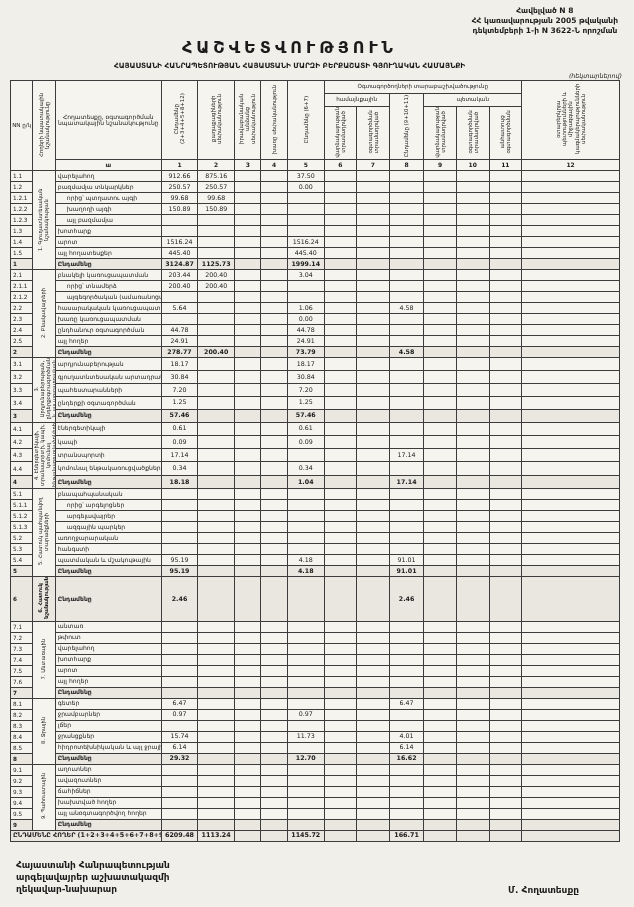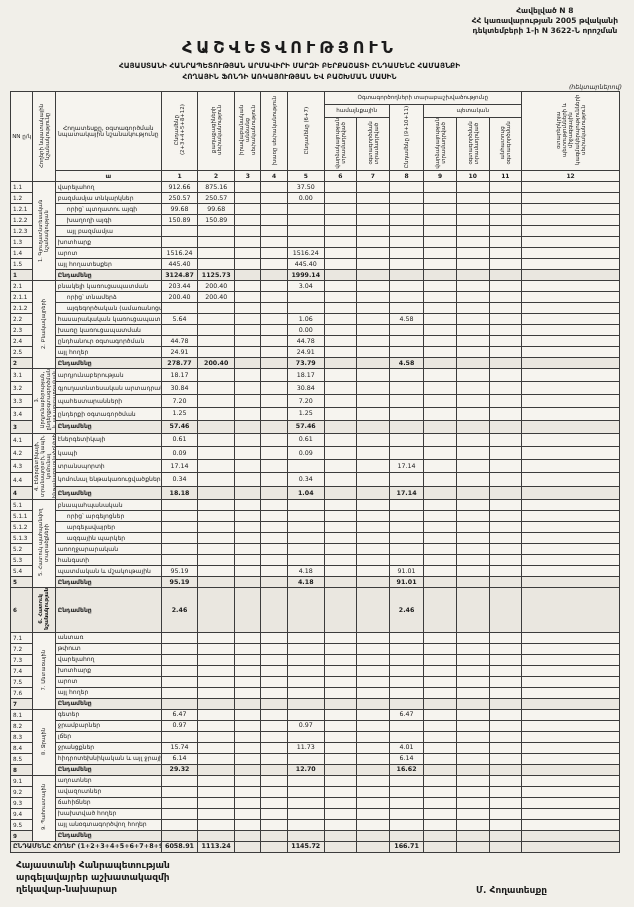--- a/index.html
+++ b/index.html
@@ -53,41 +53,40 @@
   td.num  { font-size: 5.7px; text-align: left; padding-left: 2px; white-space: nowrap; }
   td.name { text-align: left; padding-left: 2px; white-space: nowrap; font-size: 6.1px; }
   td.name.indent { padding-left: 11px; }
   td.val  { white-space: nowrap; }
   tr.total td { font-weight: bold; background: #eae7e0; }
   tr.tall td { height: 30px; }
   tr.grand td { font-weight: bold; font-size: 6.4px; background: #eae7e0; }
   tr.grand td.name { white-space: nowrap; }
 
   .footer {
-    position: absolute; left: 16px; right: 32px; bottom: 12px;
+    position: absolute; left: 16px; right: 0; bottom: 12px;
     display: flex; justify-content: space-between; align-items: flex-end;
   }
   .sig-left { font-size: 9px; font-weight: bold; line-height: 1.35; }
   .sig-right { font-size: 9px; font-weight: bold; padding-right: 55px; }
 </style>
 </head>
 <body>
 
 <div class="page">
 
   <div class="appendix">
     <div>Հավելված N 8</div>
     <div>ՀՀ կառավարության 2005 թվականի</div>
     <div>դեկտեմբերի 1-ի N 3622-Ն որոշման</div>
   </div>
 
   <div class="titleblock">
     <div class="title-main">ՀԱՇՎԵՏՎՈՒԹՅՈՒՆ</div>
-    <div class="title-line">ՀԱՅԱՍՏԱՆԻ ՀԱՆՐԱՊԵՏՈՒԹՅԱՆ ԱՐՄԱՎԻՐԻ ՄԱՐԶԻ ԲԵՐՔԱՇԱՏԻ ԸՆԴԱՄԵՆԸ ՀԱՄԱՅՆՔԻ</div>
-    <div class="title-line">ՀՈՂԱՅԻՆ ՖՈՆԴԻ ԱՌԿԱՅՈՒԹՅԱՆ ԵՎ ԲԱՇԽՄԱՆ ՄԱՍԻՆ</div>
+    <div class="title-line">ՀԱՅԱՍՏԱՆԻ ՀԱՆՐԱՊԵՏՈՒԹՅԱՆ ՀԱՅԱՍՏԱՆԻ ՄԱՐԶԻ ԲԵՐՔԱՇԱՏԻ ԳՅՈՒՂԱԿԱՆ ՀԱՄԱՅՆՔԻ</div>
   </div>
 
   <div class="units">(հեկտարներով)</div>
 
   <table>
       <colgroup>
         <col style="width: 22px;">
         <col style="width: 22px;">
         <col style="width: 104px;">
         <col style="width: 36px;">
@@ -1029,21 +1028,21 @@
           <td class="val"></td>
           <td class="val"></td>
           <td class="val"></td>
           <td class="val"></td>
           <td class="val"></td>
           <td class="val"></td>
           <td class="val"></td>
         </tr>
         <tr class="grand">
           <td class="name" colspan="3">ԸՆԴԱՄԵՆԸ ՀՈՂԵՐ (1+2+3+4+5+6+7+8+9)</td>
-          <td class="val">6058.91</td>
+          <td class="val">6209.48</td>
           <td class="val">1113.24</td>
           <td class="val"></td>
           <td class="val"></td>
           <td class="val">1145.72</td>
           <td class="val"></td>
           <td class="val"></td>
           <td class="val">166.71</td>
           <td class="val"></td>
           <td class="val"></td>
           <td class="val"></td>

